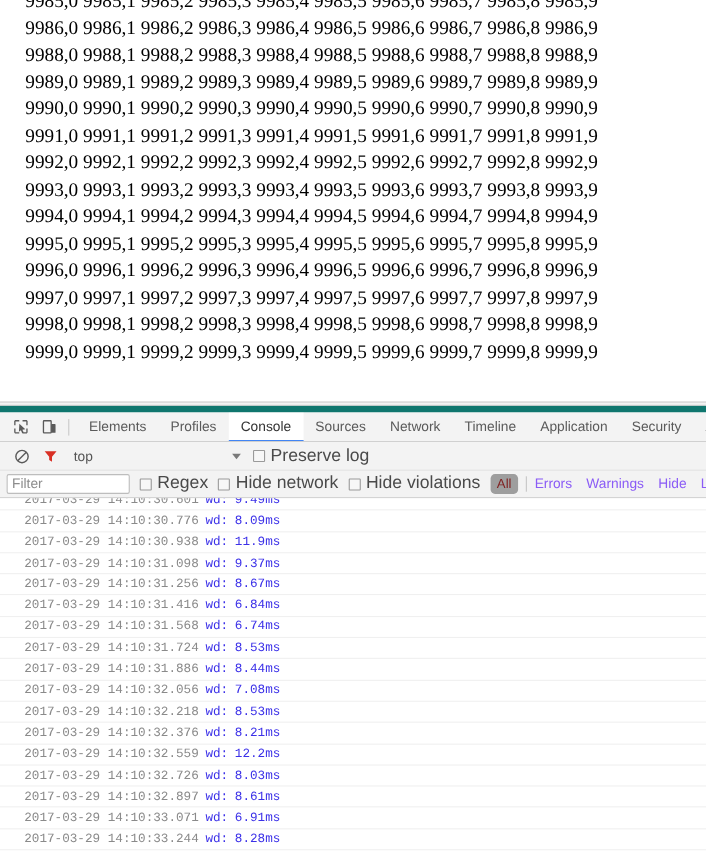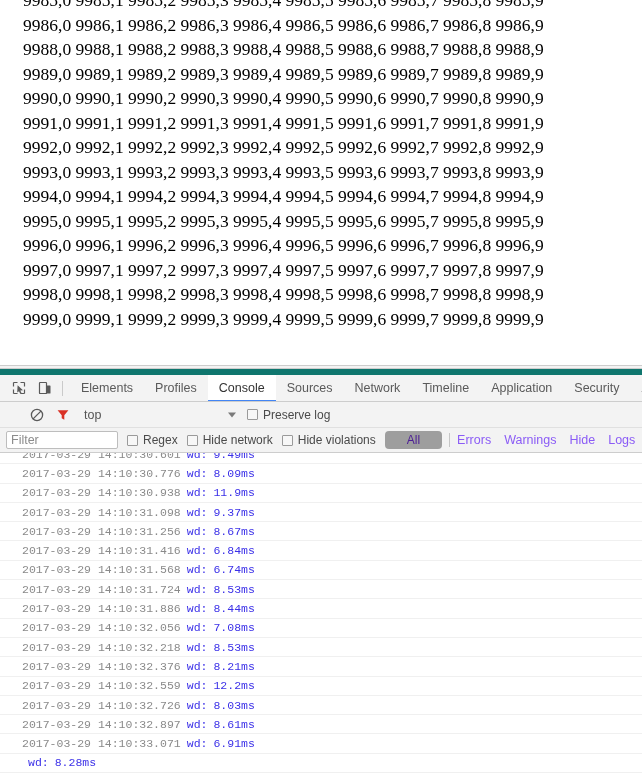--- a/index.html
+++ b/index.html
@@ -80,21 +80,21 @@
     left: 0; right: 0; bottom: 0; height: 2px;
     background: #4285f4;
   }
 
   
   #console-toolbar {
     display: flex; align-items: center;
     height: 26px;
     background: #f3f3f3;
     border-bottom: 1px solid #e0e0e0;
-    padding-left: 24px;
+    padding-left: 7px;
   }
   #ctx-select {
     display: flex; align-items: center;
     margin-left: 8px;
     font-size: 12.5px;
     color: #555;
     cursor: pointer;
     position: relative;
     width: 160px;
   }
@@ -108,21 +108,21 @@
   }
   .chk {
     width: 11px; height: 11px;
     border: 1px solid #9a9a9a;
     background: #f7f7f7;
     border-radius: 1px;
     flex: 0 0 auto;
     cursor: pointer;
   }
   .chk-label {
-    font-size: 12px; color: #4a4a4a;
+    font-size: 16px; color: #4a4a4a;
     margin-left: 5px; white-space: nowrap; cursor: pointer;
   }
   .chk-group { display: flex; align-items: center; margin-left: 3px; }
 
   
   #filter-bar {
     display: flex; align-items: center;
     height: 25px;
     background: #f3f3f3;
     border-bottom: 1px solid #cdcdcd;
@@ -138,24 +138,24 @@
     font-family: "Liberation Sans", sans-serif;
     color: #333;
     padding: 0 4px;
     outline: none;
     flex: 0 0 auto;
   }
   #filter-input::placeholder { color: #8c8c8c; }
   #filter-bar .chk-group { margin-left: 9px; }
   .lvl-pill {
     font-size: 12px;
-    color: #4c1d95;
+    color: #7f1d1d;
     background: #9e9e9e;
     border-radius: 4px;
-    padding: 2px 22px;
+    padding: 2px 6px;
     margin-left: 9px;
     cursor: pointer;
     white-space: nowrap;
     flex: 0 0 auto;
   }
   .lvl-sep {
     width: 1px; height: 14px; background: #c6c6c6;
     margin: 0 7px; flex: 0 0 auto;
   }
   .lvl {
@@ -299,18 +299,18 @@
       <div class="msg"><span class="ts">2017-03-29 14:10:31.568</span><span class="lbl">wd:</span><span class="val">6.74ms</span></div>
       <div class="msg"><span class="ts">2017-03-29 14:10:31.724</span><span class="lbl">wd:</span><span class="val">8.53ms</span></div>
       <div class="msg"><span class="ts">2017-03-29 14:10:31.886</span><span class="lbl">wd:</span><span class="val">8.44ms</span></div>
       <div class="msg"><span class="ts">2017-03-29 14:10:32.056</span><span class="lbl">wd:</span><span class="val">7.08ms</span></div>
       <div class="msg"><span class="ts">2017-03-29 14:10:32.218</span><span class="lbl">wd:</span><span class="val">8.53ms</span></div>
       <div class="msg"><span class="ts">2017-03-29 14:10:32.376</span><span class="lbl">wd:</span><span class="val">8.21ms</span></div>
       <div class="msg"><span class="ts">2017-03-29 14:10:32.559</span><span class="lbl">wd:</span><span class="val">12.2ms</span></div>
       <div class="msg"><span class="ts">2017-03-29 14:10:32.726</span><span class="lbl">wd:</span><span class="val">8.03ms</span></div>
       <div class="msg"><span class="ts">2017-03-29 14:10:32.897</span><span class="lbl">wd:</span><span class="val">8.61ms</span></div>
       <div class="msg"><span class="ts">2017-03-29 14:10:33.071</span><span class="lbl">wd:</span><span class="val">6.91ms</span></div>
-      <div class="msg"><span class="lbl">wd:</span><span class="val">8.28ms</span></div>
+      <div class="msg"><span class="ts">2017-03-29 14:10:33.244</span><span class="lbl">wd:</span><span class="val">8.28ms</span></div>
     </div>
   <div id="prompt-row">
     
   </div>
 </div>
 
 </body></html>

